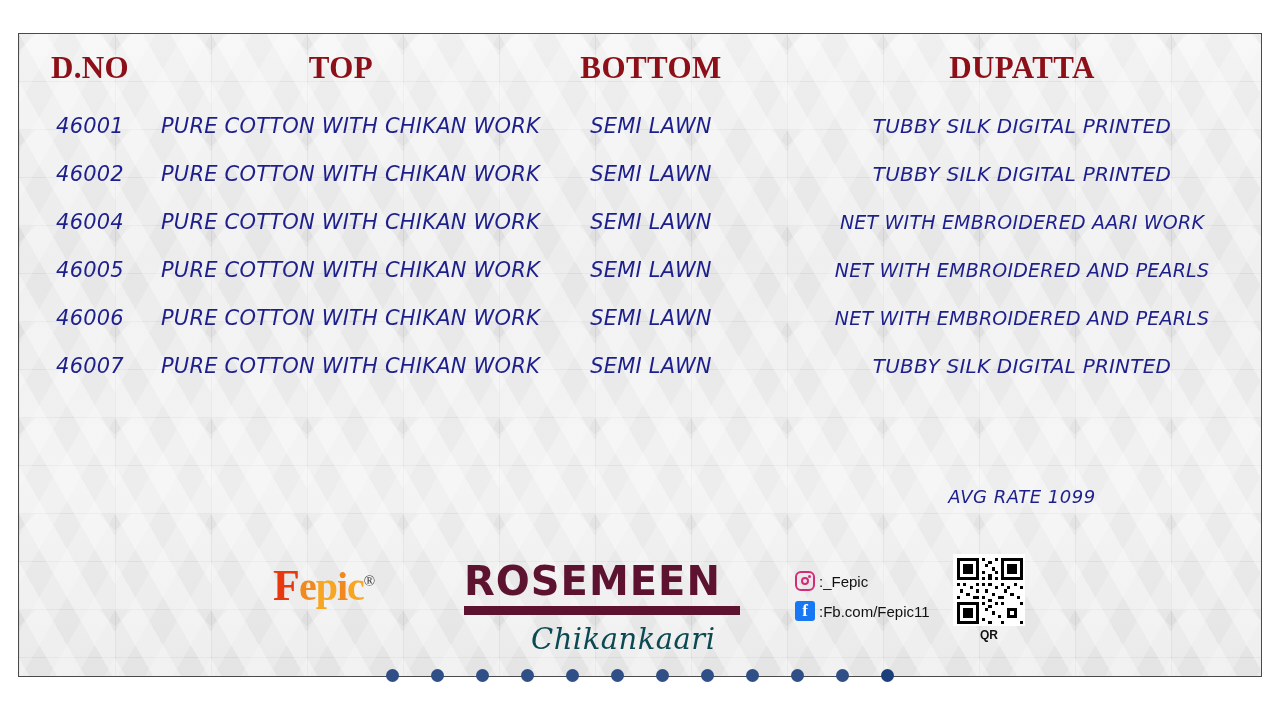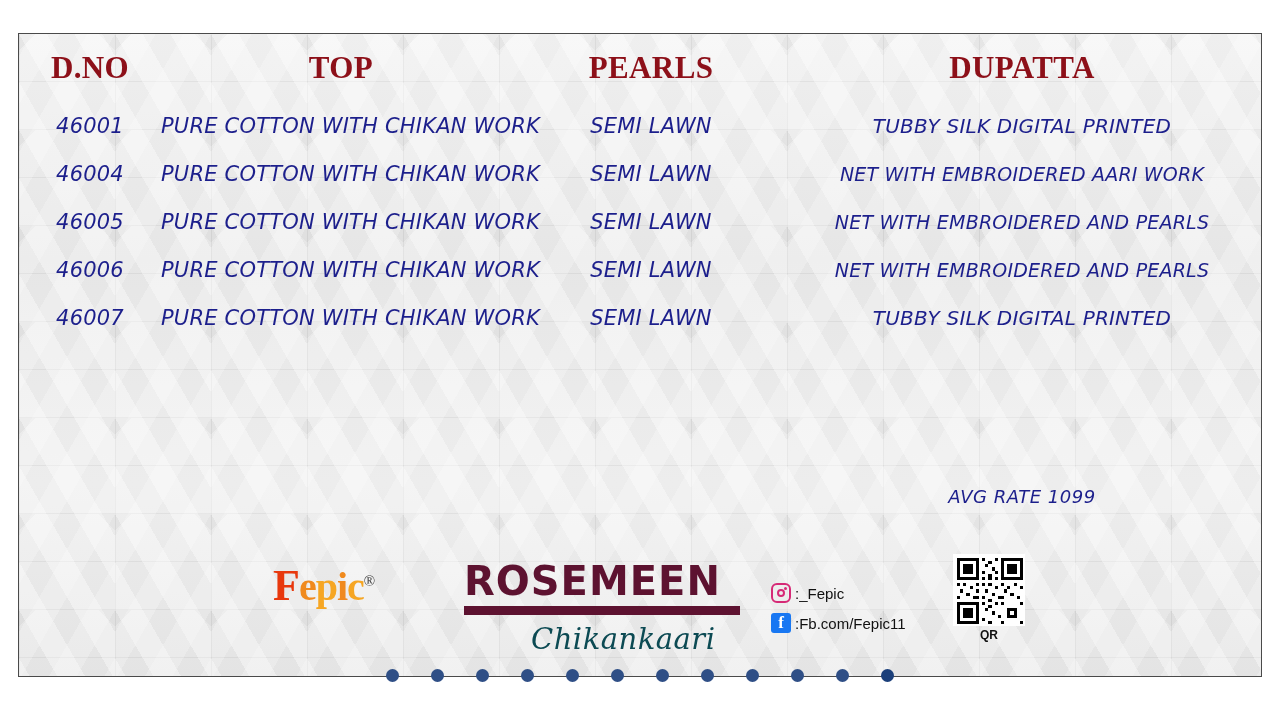--- a/index.html
+++ b/index.html
@@ -162,26 +162,25 @@
     font-family: "DejaVu Serif", serif;
     font-style: italic;
     font-size: 29px;
     color: #0c4a53;
     letter-spacing: .5px;
   }
 
   
   #social {
     position: absolute;
-    left: 512px;
+    left: 536px;
     top: 14px;
     font-family: "Liberation Sans", sans-serif;
     font-size: 15px;
     color: #111;
-    margin-top: 12px;
   }
   .social-line {
     display: flex;
     align-items: center;
     height: 26px;
     margin-bottom: 4px;
   }
   .ig-badge {
     width: 20px; height: 20px;
     border: 2px solid #d62976;
@@ -274,27 +273,33 @@
       <colgroup>
         <col class="col-dno">
           <col class="col-top">
           <col class="col-bottom">
           <col class="col-dup">
       </colgroup>
       <thead>
         <tr class="hdr-row">
           <th>D.NO</th>
           <th>TOP</th>
-          <th>PEARLS</th>
+          <th>BOTTOM</th>
           <th>DUPATTA</th>
         </tr>
       </thead>
       <tbody>
         <tr class="data-row">
           <td class="cell dno">46001</td>
+          <td class="cell">PURE COTTON WITH CHIKAN WORK</td>
+          <td class="cell">SEMI LAWN</td>
+          <td class="cell dup">TUBBY SILK DIGITAL PRINTED</td>
+        </tr>
+        <tr class="data-row">
+          <td class="cell dno">46002</td>
           <td class="cell">PURE COTTON WITH CHIKAN WORK</td>
           <td class="cell">SEMI LAWN</td>
           <td class="cell dup">TUBBY SILK DIGITAL PRINTED</td>
         </tr>
         <tr class="data-row">
           <td class="cell dno">46004</td>
           <td class="cell">PURE COTTON WITH CHIKAN WORK</td>
           <td class="cell">SEMI LAWN</td>
           <td class="cell dup long">NET WITH EMBROIDERED AARI WORK</td>
         </tr>

